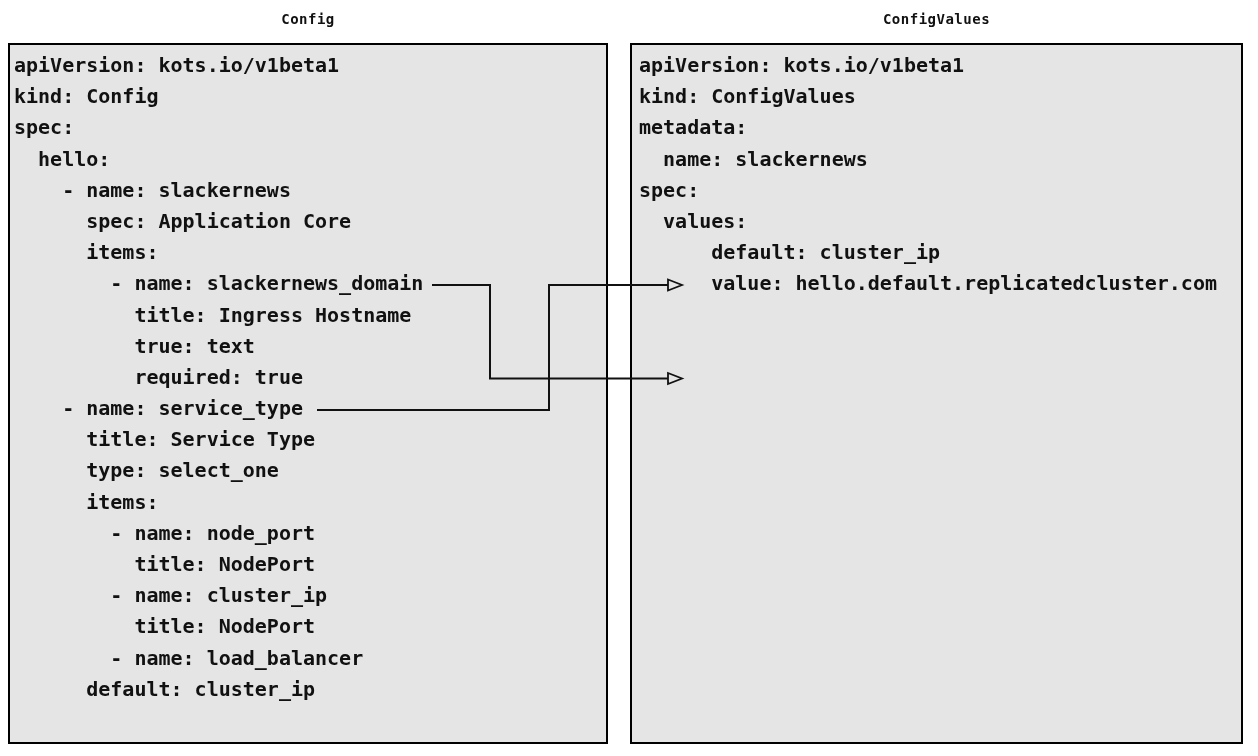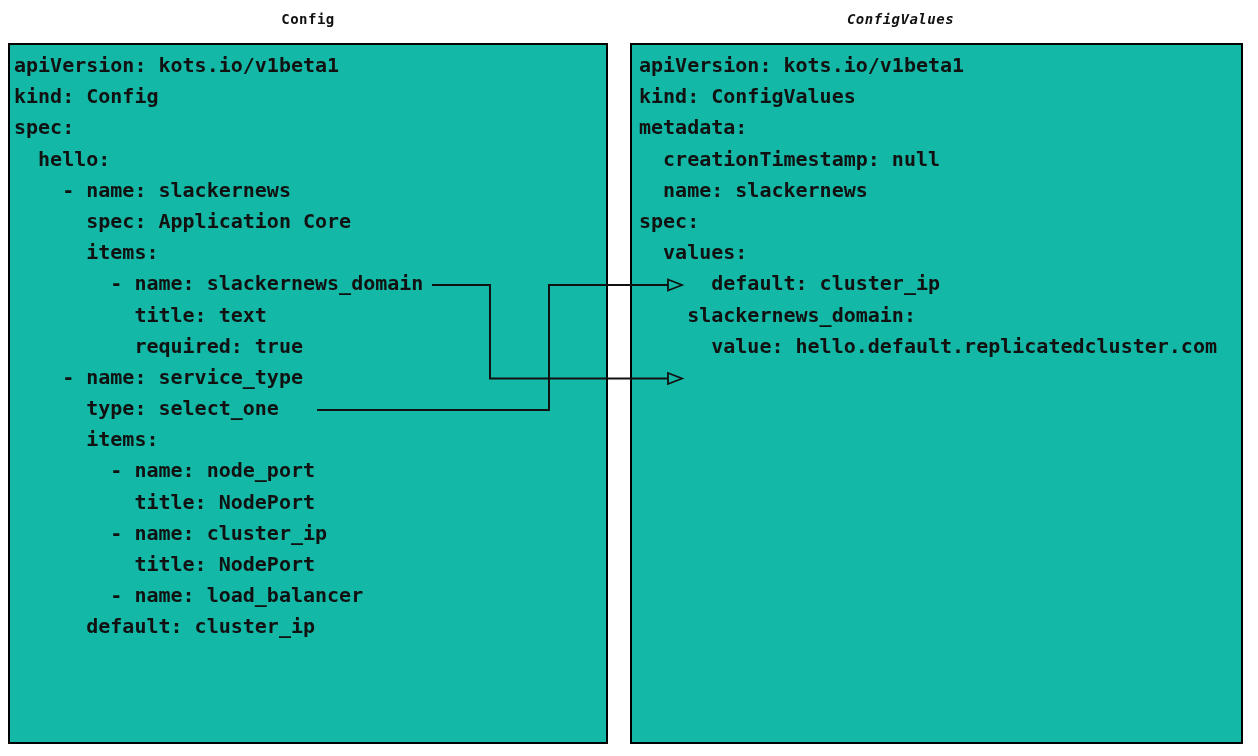--- a/index.html
+++ b/index.html
@@ -9,24 +9,24 @@
     position: relative; overflow: hidden;
     font-family: "DejaVu Sans Mono", "Liberation Mono", monospace;
   }
   .canvas { position: absolute; inset: 0; }
   .box-title {
     position: absolute; top: 5px; height: 28px;
     font-size: 14px; line-height: 28px; font-weight: bold;
     color: #111111; text-align: center; letter-spacing: 0.5px;
   }
   .title-config { left: 8px; width: 600px; }
-  .title-configvalues { left: 594px; width: 613px; font-style: italic; }
+  .title-configvalues { left: 630px; width: 613px; }
   .yaml-box {
     position: absolute; top: 43px; height: 701px;
-    background: #14b8a6; border: 2px solid #000000;
+    background: #e5e5e5; border: 2px solid #000000;
     color: #111111; font-weight: bold;
     font-size: 20px; line-height: 31.2px;
     padding-top: 5px;
   }
   .box-config { left: 8px; width: 600px; padding-left: 4px; }
   .box-configvalues { left: 630px; width: 613px; padding-left: 7px; }
   .line { white-space: pre; height: 31.2px; }
   .arrows-layer {
     position: absolute; left: 0; top: 0;
     width: 1258px; height: 756px;
@@ -45,43 +45,43 @@
 
   <div class="yaml-box box-config">
     <div class="line">apiVersion: kots.io/v1beta1</div>
     <div class="line">kind: Config</div>
     <div class="line">spec:</div>
     <div class="line">  hello:</div>
     <div class="line">    - name: slackernews</div>
     <div class="line">      spec: Application Core</div>
     <div class="line">      items:</div>
     <div class="line">        - name: slackernews_domain</div>
-    <div class="line">          title: text</div>
+    <div class="line">          title: Ingress Hostname</div>
+    <div class="line">          true: text</div>
     <div class="line">          required: true</div>
     <div class="line">    - name: service_type</div>
+    <div class="line">      title: Service Type</div>
     <div class="line">      type: select_one</div>
     <div class="line">      items:</div>
     <div class="line">        - name: node_port</div>
     <div class="line">          title: NodePort</div>
     <div class="line">        - name: cluster_ip</div>
     <div class="line">          title: NodePort</div>
     <div class="line">        - name: load_balancer</div>
     <div class="line">      default: cluster_ip</div>
   </div>
 
   <div class="yaml-box box-configvalues">
     <div class="line">apiVersion: kots.io/v1beta1</div>
     <div class="line">kind: ConfigValues</div>
     <div class="line">metadata:</div>
-    <div class="line">  creationTimestamp: null</div>
     <div class="line">  name: slackernews</div>
     <div class="line">spec:</div>
     <div class="line">  values:</div>
     <div class="line">      default: cluster_ip</div>
-    <div class="line">    slackernews_domain:</div>
     <div class="line">      value: hello.default.replicatedcluster.com</div>
   </div>
 
   <svg class="arrows-layer" viewBox="0 0 1258 756" xmlns="http://www.w3.org/2000/svg">
 
     <path class="arrow-shaft" d="M 432 285 H 490 V 378.5 H 668"></path>
     <path class="arrow-head" d="M 668 373 L 682 378.5 L 668 384 Z"></path>
 
     <path class="arrow-shaft" d="M 317 410 H 549 V 285 H 668"></path>
     <path class="arrow-head" d="M 668 279.5 L 682 285 L 668 290.5 Z"></path>

